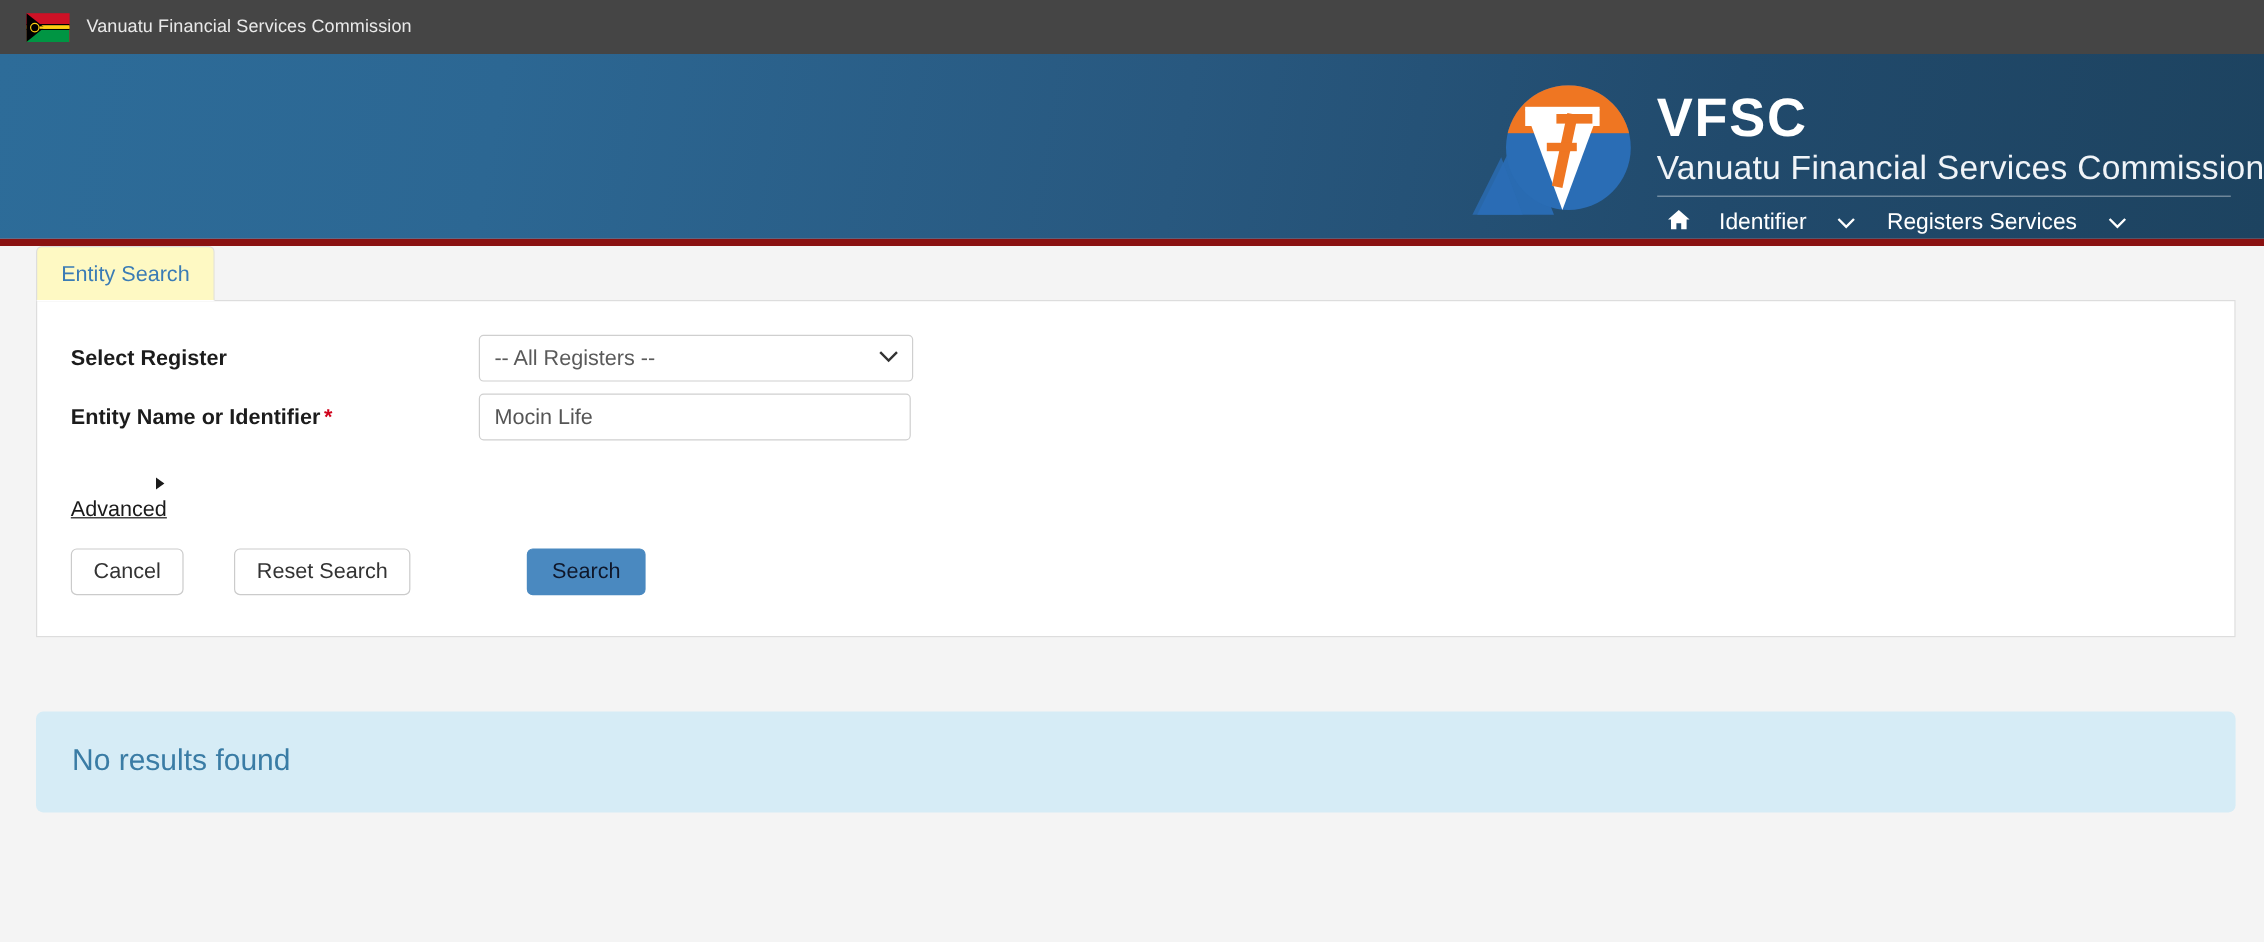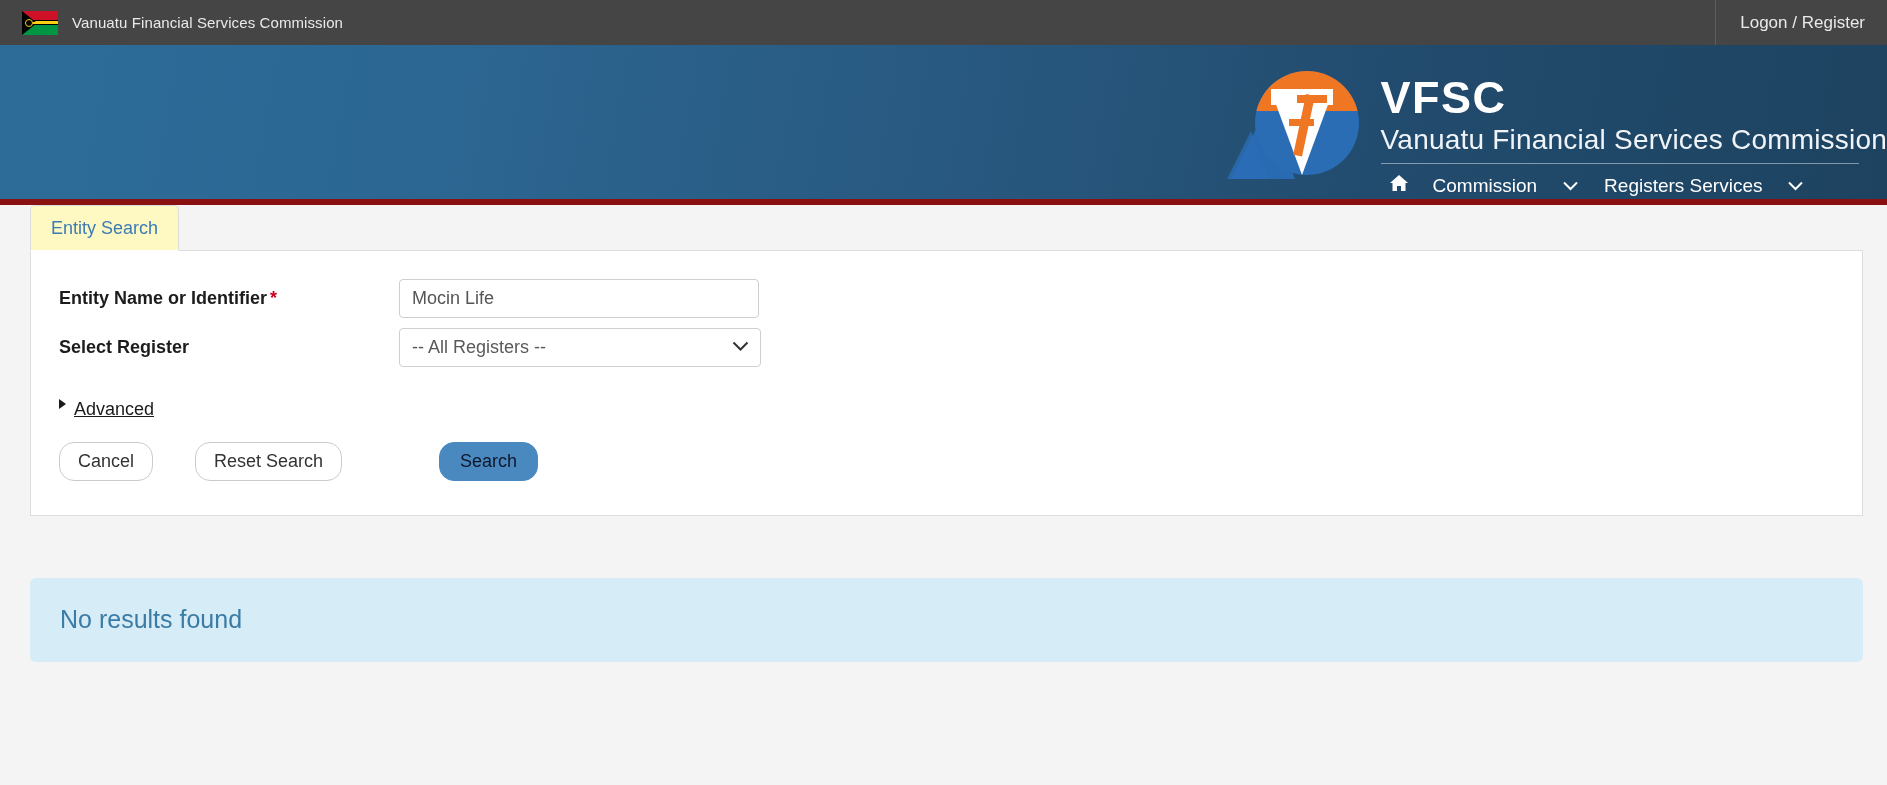--- a/index.html
+++ b/index.html
@@ -286,40 +286,41 @@
     font-size: 17px;
   }
 
   .advanced-row { padding: 18px 0 4px 28px; }
   .advanced {
     font-size: 18px;
     color: #1a1a1a;
     text-decoration: underline;
     cursor: pointer;
     display: inline-flex;
-    align-items: flex-start;
+    align-items: flex-end;
     gap: 6px;
+    flex-direction: column;
   }
   .adv-tri {
     width: 0; height: 0;
     border-top: 5px solid transparent;
     border-bottom: 5px solid transparent;
     border-left: 7px solid #1a1a1a;
     margin-right: 2px;
   }
 
   .btn-row {
     display: flex;
     align-items: center;
     padding: 18px 0 0 28px;
     gap: 0;
   }
   .btn {
     font-size: 18px;
-    border-radius: 15px;
+    border-radius: 5px;
     cursor: pointer;
     font-family: "Liberation Sans", sans-serif;
     height: 39px;
     display: inline-flex;
     align-items: center;
     justify-content: center;
   }
   .btn-secondary {
     background: #ffffff;
     border: 1px solid #cbcbcb;
@@ -351,24 +352,20 @@
   <div class="topbar-left">
     <div class="flag">
       <div class="green"></div>
       <div class="kstripe"></div>
       <div class="ystripe"></div>
       <div class="tri"></div>
       <div class="emblem"></div>
       <div class="ystripe2"></div>
     </div>
     <span class="topbar-title">Vanuatu Financial Services Commission</span>
-  </div>
-  <div class="topbar-right">
-    <div class="topbar-divider"></div>
-    <a class="logon">Logon / Register</a>
   </div>
 </div>
 
 <div class="header">
   <div class="brand">
 
     <div class="logo-wrap">
       <div class="logo-mtn"></div>
       <div class="logo-mtn2"></div>
       <div class="logo-circle">
@@ -387,21 +384,21 @@
       <div class="brand-rule"></div>
 
       <div class="navbar">
         <div class="nav-item nav-home">
           <span>
             <svg width="20" height="20" viewBox="0 0 20 20" aria-hidden="true">
               <path d="M10 2 L1 10 H3.5 V18 H8 V13 H12 V18 H16.5 V10 H19 Z" fill="#ffffff"></path>
             </svg>
           </span>
         </div>
-        <div class="nav-item">Commission</div>
+        <div class="nav-item">Identifier</div>
         <div class="nav-caret">
           <svg width="15" height="10" viewBox="0 0 15 10" aria-hidden="true">
             <path d="M1 1.5 L7.5 8 L14 1.5" stroke="#ffffff" stroke-width="2" fill="none"></path>
           </svg>
         </div>
         <div class="nav-item">Registers Services</div>
         <div class="nav-caret">
           <svg width="15" height="10" viewBox="0 0 15 10" aria-hidden="true">
             <path d="M1 1.5 L7.5 8 L14 1.5" stroke="#ffffff" stroke-width="2" fill="none"></path>
           </svg>
@@ -414,38 +411,38 @@
 <div class="page">
 
 
   <div class="tabs">
     <div class="tab">Entity Search</div>
   </div>
 
   <div class="panel">
 
     <div class="form-row">
-      <div class="form-label">
-        <span>Entity Name or Identifier</span><span class="req">*</span>
-      </div>
-      <input class="text-input" type="text" value="Mocin Life" style="">
-    </div>
-
-    <div class="form-row">
       <div class="form-label">Select Register</div>
       <div class="select-wrap">
         <div class="select-box">-- All Registers --</div>
         <span class="select-caret">
           <svg width="17" height="11" viewBox="0 0 17 11" aria-hidden="true">
             <path d="M1.5 1.5 L8.5 8.5 L15.5 1.5" stroke="#333333" stroke-width="2" fill="none"></path>
           </svg>
         </span>
       </div>
     </div>
 
+    <div class="form-row">
+      <div class="form-label">
+        <span>Entity Name or Identifier</span><span class="req">*</span>
+      </div>
+      <input class="text-input" type="text" value="Mocin Life" style="">
+    </div>
+
     <div class="advanced-row">
       <span class="advanced">
         <span class="adv-tri"></span>
         <span>Advanced</span>
       </span>
     </div>
 
     <div class="btn-row">
       <button class="btn btn-secondary btn-cancel">Cancel</button>
       <button class="btn btn-secondary btn-reset">Reset Search</button>

